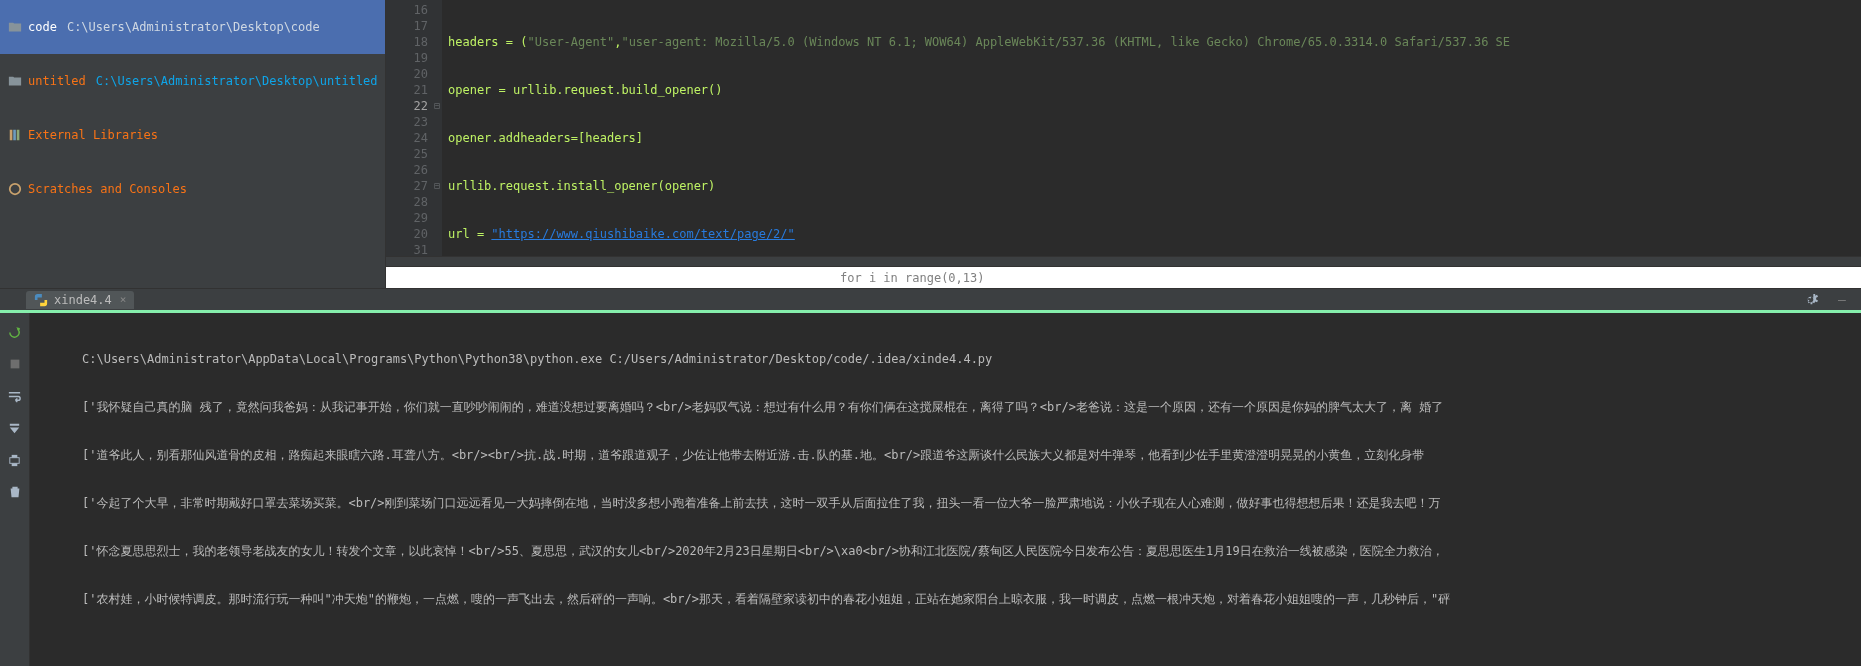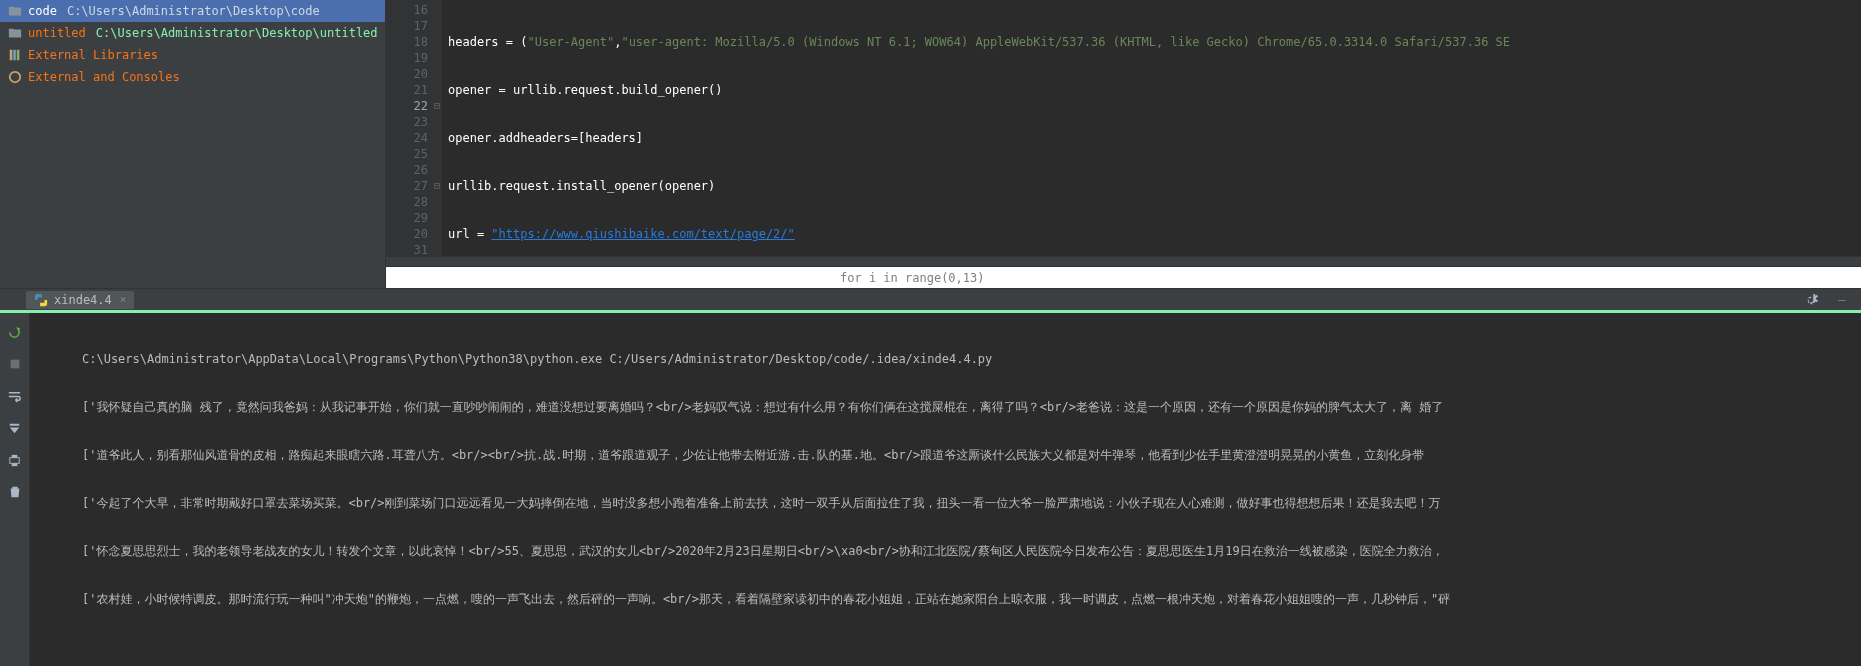--- a/index.html
+++ b/index.html
@@ -19,42 +19,42 @@
       height: 289px;
       border-bottom: 1px solid #323232;
     }
     .sidebar {
       width: 386px;
       background: #3c3f41;
       border-right: 1px solid #323232;
       overflow: hidden;
     }
     .tree-item {
-      padding: 4px 8px;
+      padding: 20px 8px;
       display: flex;
       align-items: flex-start;
       gap: 6px;
       cursor: pointer;
       white-space: nowrap;
       font-size: 12px;
     }
     .tree-item.selected {
       background: #4b6eaf;
       color: #fff;
     }
     .tree-icon {
       display: inline-flex;
       width: 14px;
       height: 14px;
       align-items: center;
       justify-content: center;
     }
     .tree-label { color: #f97316; }
     .tree-item.selected .tree-label { color: #fff; }
-    .tree-path { color: #86efac; margin-left: 4px; }
+    .tree-path { color: #0ea5e9; margin-left: 4px; }
     .tree-item.selected .tree-path { color: #cfd8e3; }
     .editor-area {
       flex: 1;
       display: flex;
       flex-direction: column;
       background: #2b2b2b;
     }
     .code-viewport {
       display: flex;
       flex: 1;
@@ -82,21 +82,21 @@
       flex: 1;
       padding-top: 2px;
       font-size: 12px;
       line-height: 16px;
       padding-left: 6px;
       white-space: pre;
       overflow: hidden;
     }
     .code-line { height: 16px; }
     .str { color: #6a8759; }
-    .var { color: #ffffff; }
+    .var { color: #bef264; }
     .url { color: #287bde; text-decoration: underline; }
     .caret-bar {
       height: 22px;
       background: #ffffff;
       border-top: 1px solid #323232;
       padding-left: 454px;
       font-size: 12px;
       line-height: 22px;
       color: #808080;
     }
@@ -202,21 +202,21 @@
           </svg>
       </span>
       <span class="tree-label">External Libraries</span>
     </div>
     <div class="tree-item">
       <span class="tree-icon">
         <svg viewBox="0 0 16 16" width="14" height="14">
             <circle cx="8" cy="8" r="6" fill="none" stroke="#c9a26d" stroke-width="2"></circle>
           </svg>
       </span>
-      <span class="tree-label">External and Consoles</span>
+      <span class="tree-label">Scratches and Consoles</span>
     </div>
   </div>
 
   <div class="editor-area">
     <div class="code-viewport">
       <div class="gutter">
         <div class="gutter-line">16</div>
         <div class="gutter-line">17</div>
         <div class="gutter-line">18</div>
         <div class="gutter-line">19</div>

